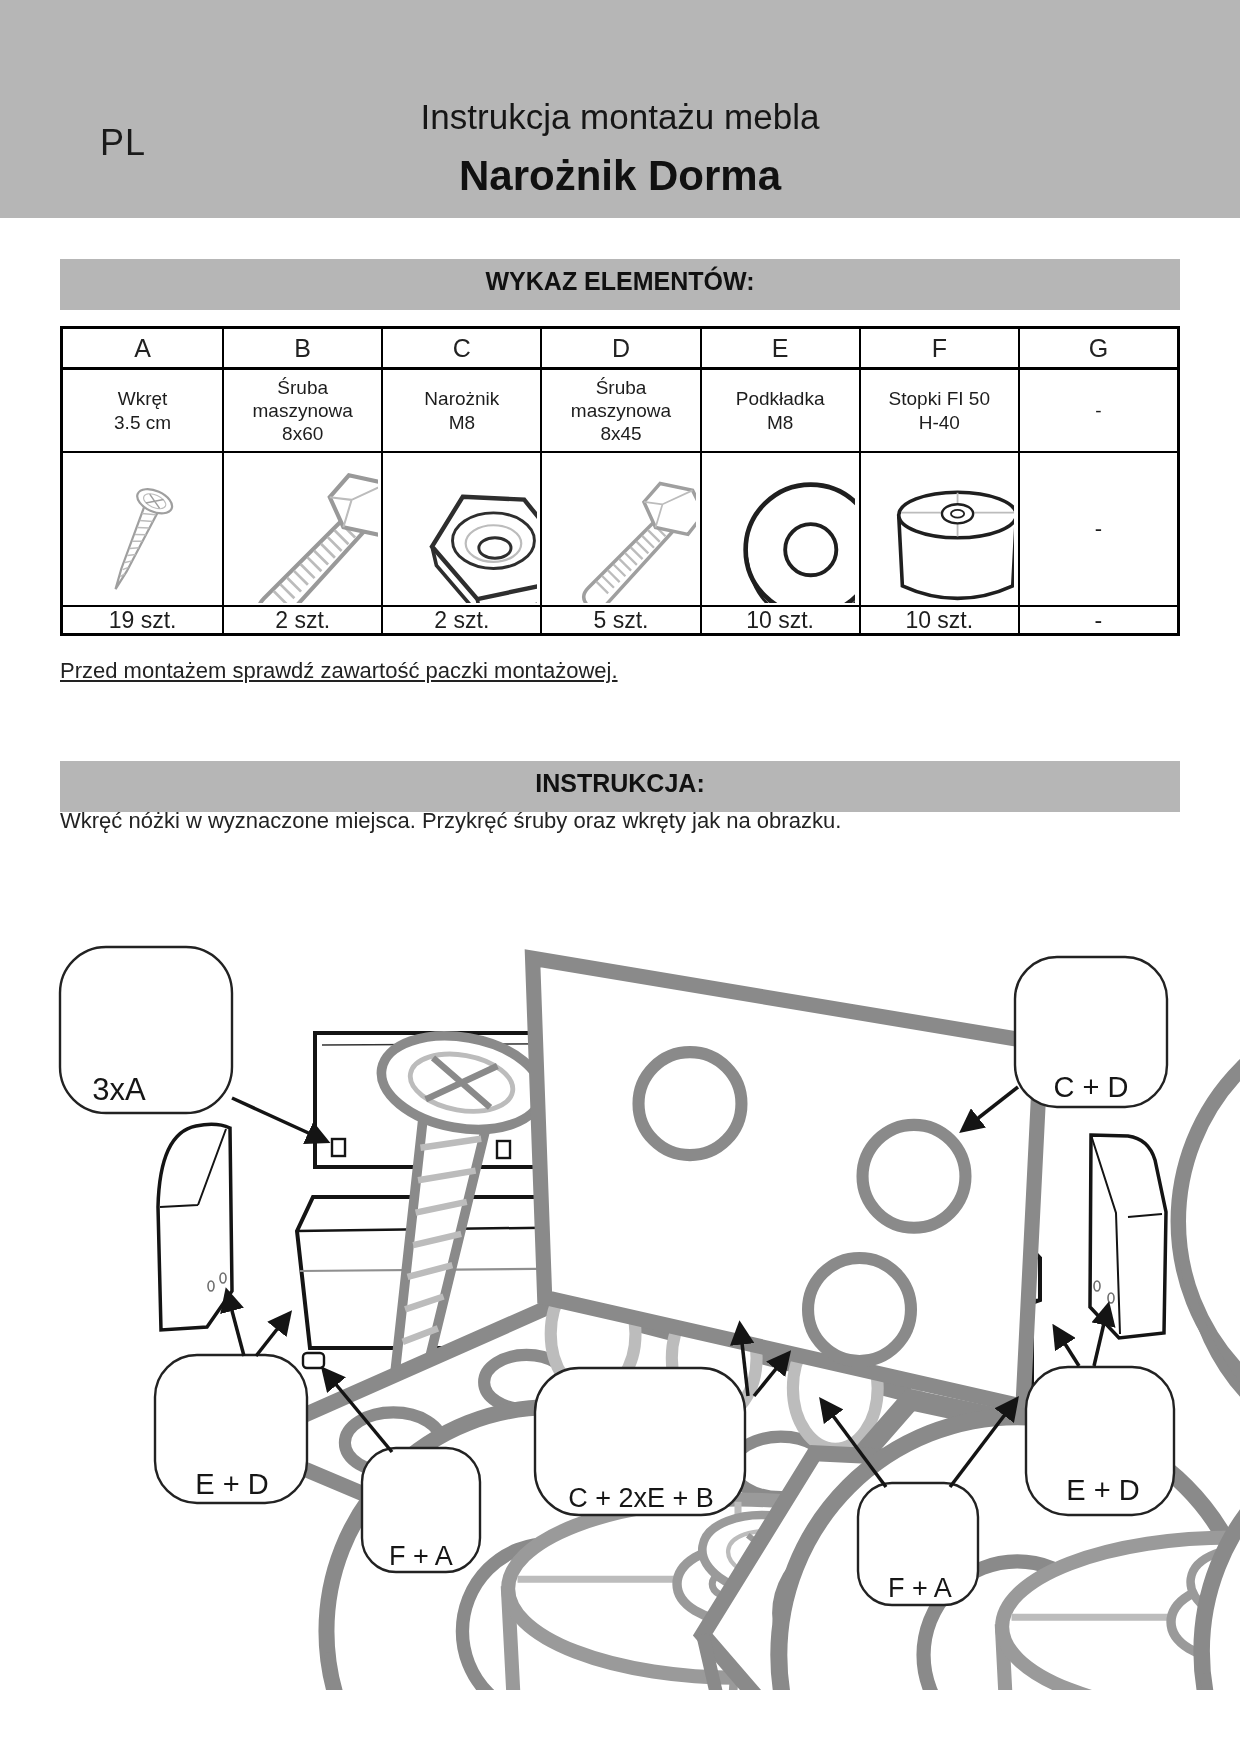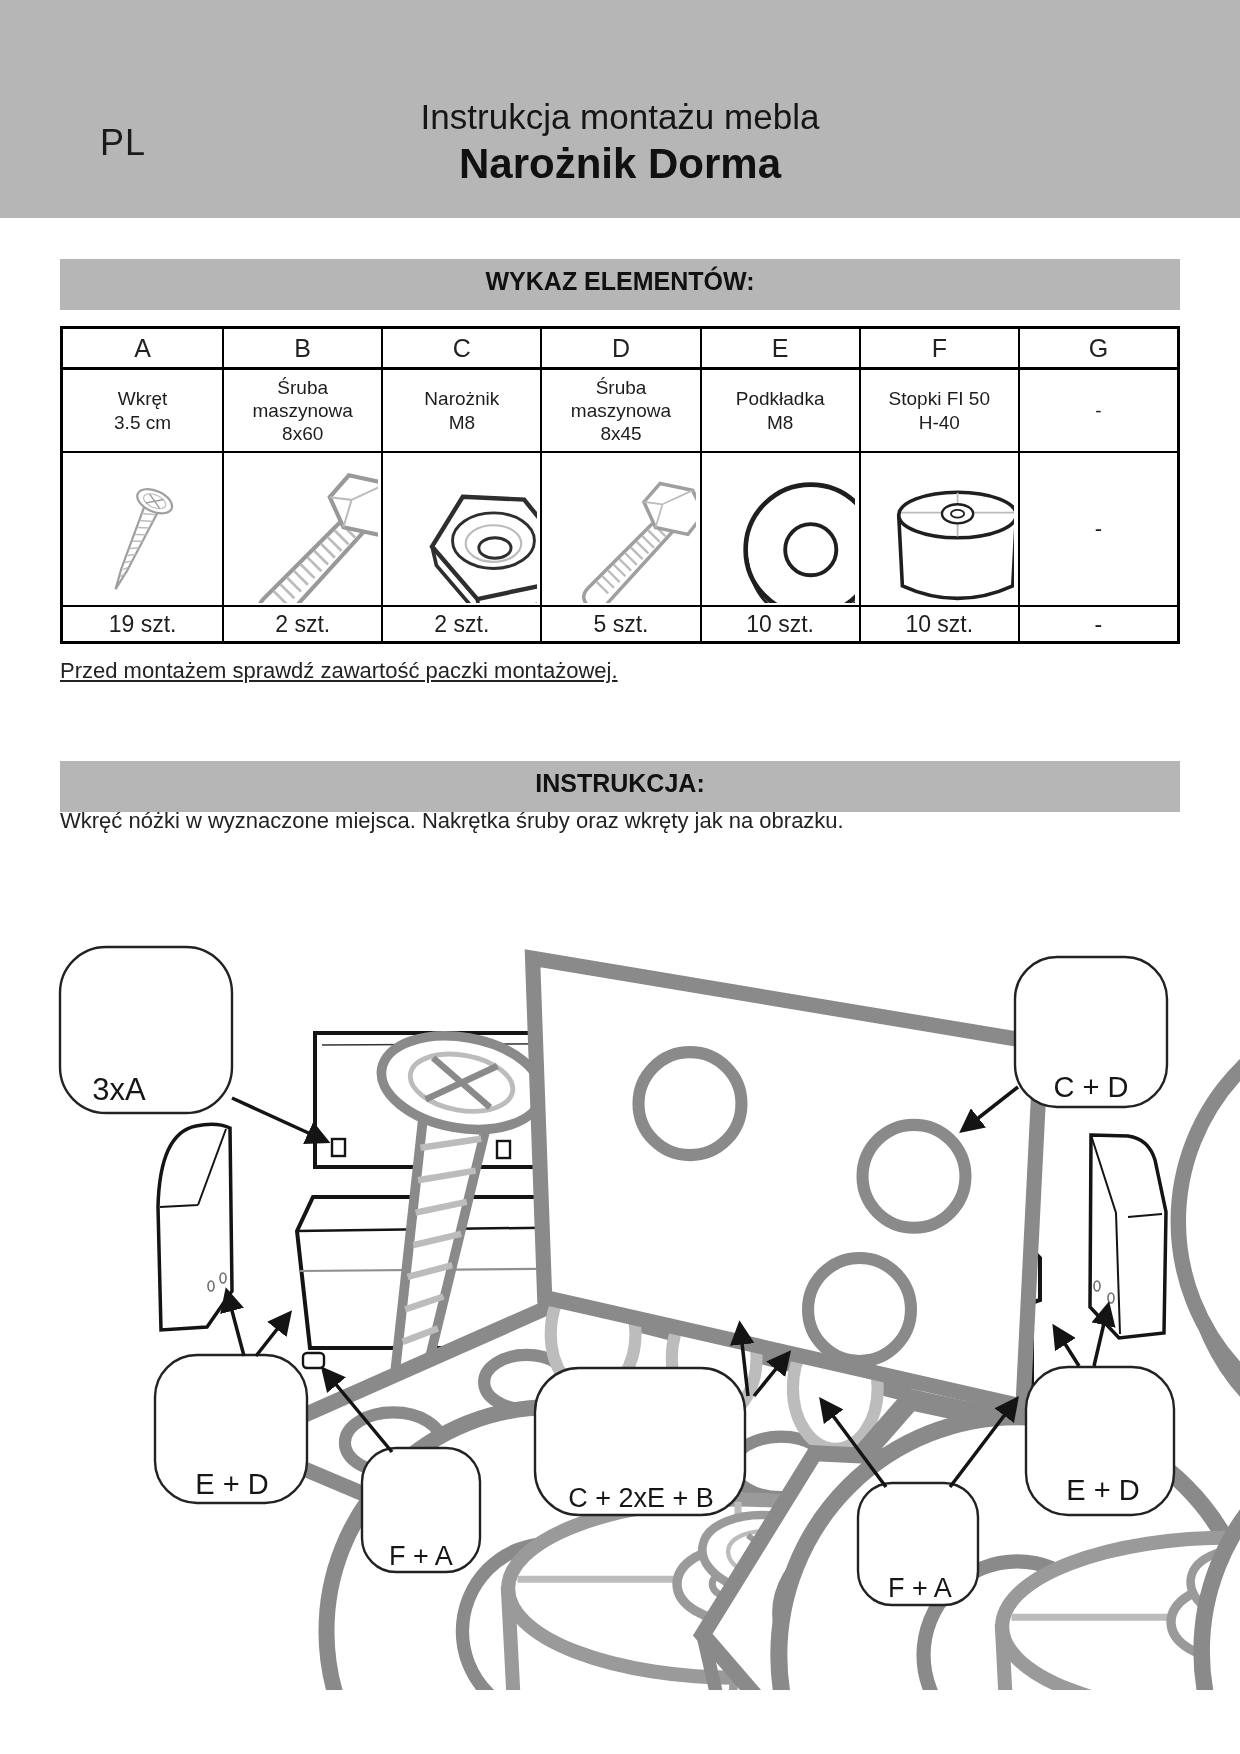--- a/index.html
+++ b/index.html
@@ -5,36 +5,36 @@
   html,body{margin:0;padding:0;}
   body{
     width:1240px;height:1754px;position:relative;background:#ffffff;
     font-family:"Liberation Sans", sans-serif;color:#1d1d1d;overflow:hidden;
   }
   .abs{position:absolute;}
   
   .header-band{left:0;top:0;width:1240px;height:218px;background:#b6b6b6;}
   .pl-label{left:100px;top:122px;font-size:36px;letter-spacing:1px;color:#1a1a1a;}
   .hdr-subtitle{left:0;top:97px;width:1240px;text-align:center;font-size:35px;color:#161616;}
-  .hdr-title{left:0;top:140px;width:1240px;text-align:center;font-size:42px;font-weight:700;color:#111;}
+  .hdr-title{left:0;top:152px;width:1240px;text-align:center;font-size:42px;font-weight:700;color:#111;}
   
   .band{left:60px;width:1120px;height:51px;background:#b6b6b6;text-align:center;
         line-height:45px;font-size:25px;font-weight:700;color:#111;}
   .band-wykaz{top:259px;}
   .band-instr{top:761px;}
   
   .ptable{left:60px;top:326px;width:1120px;border:3px solid #000;background:#fff;
           display:grid;grid-template-columns:repeat(7,1fr);box-sizing:border-box;}
   .cell{border-left:2px solid #000;display:flex;align-items:center;justify-content:center;
         text-align:center;box-sizing:border-box;background:#fff;}
   .cell.c0{border-left:none;}
   .rL{height:38px;font-size:25px;color:#222;}
   .rN{height:84px;font-size:19px;line-height:1.22;white-space:pre-line;border-top:3px solid #000;}
   .rI{height:154px;border-top:2px solid #000;}
-  .rQ{height:36px;font-size:23px;border-top:2px solid #000;}
+  .rQ{height:28px;font-size:23px;border-top:2px solid #000;}
   .dashcell{font-size:22px;}
   
   .note-text{left:60px;top:658px;font-size:22px;color:#222;text-decoration:underline;}
   .instr-text{left:60px;top:808px;font-size:22px;color:#222;}
   
   .diagram{left:0;top:830px;}
   .diagram text{font-family:"Liberation Sans",sans-serif;fill:#161616;}
   .furn{fill:#ffffff;stroke:#141414;}
   .bubble{fill:#ffffff;stroke:#222222;stroke-width:2.4;}
   .arrow{stroke:#141414;stroke-width:3.5;}
@@ -126,21 +126,21 @@
   <div class="cell rQ">2 szt.</div>
   <div class="cell rQ">5 szt.</div>
   <div class="cell rQ">10 szt.</div>
   <div class="cell rQ">10 szt.</div>
   <div class="cell rQ">-</div>
 </div>
 
 <div class="abs note-text">Przed montażem sprawdź zawartość paczki montażowej.</div>
 
 <div class="abs band band-instr">INSTRUKCJA:</div>
-<div class="abs instr-text">Wkręć nóżki w wyznaczone miejsca. Nakrętka śruby oraz wkręty jak na obrazku.</div>
+<div class="abs instr-text">Wkręć nóżki w wyznaczone miejsca. Przykręć śruby oraz wkręty jak na obrazku.</div>
 
 <svg class="abs diagram" width="1240" height="860" viewBox="0 830 1240 860">
   <defs>
     <marker id="ah" viewBox="0 0 10 10" refX="8" refY="5" markerWidth="7" markerHeight="7" orient="auto-start-reverse">
       <path d="M0,0 L10,5 L0,10 Z" fill="#141414"></path>
     </marker>
 
     <symbol id="sym-screw" viewBox="0 0 100 170" overflow="visible">
       <path d="M40,30 L46,122 L50,150 L54,122 L60,30 Z" fill="#fff" stroke="currentColor" stroke-width="3"></path>
       <path d="M41,42 59,36 M42,52 59,46 M43,62 58,56 M44,72 58,66 M44,82 57,76 M45,92 56,86 M46,102 56,96 M47,112 55,106 M48,122 54,116 M49,132 53,126" stroke="#bcbcbc" stroke-width="2" fill="none"></path>

